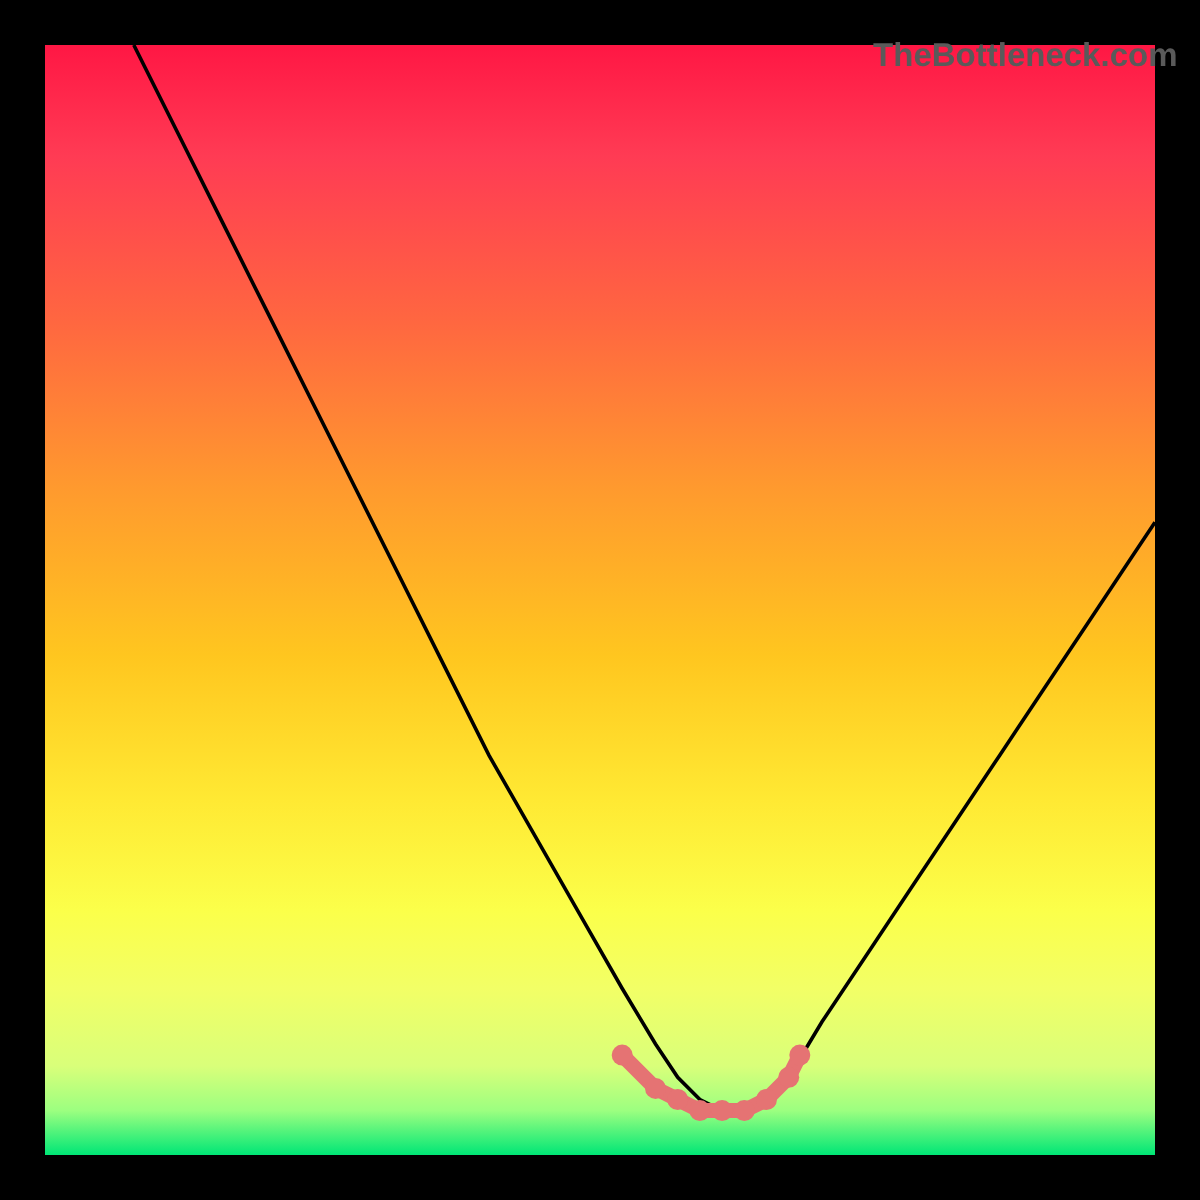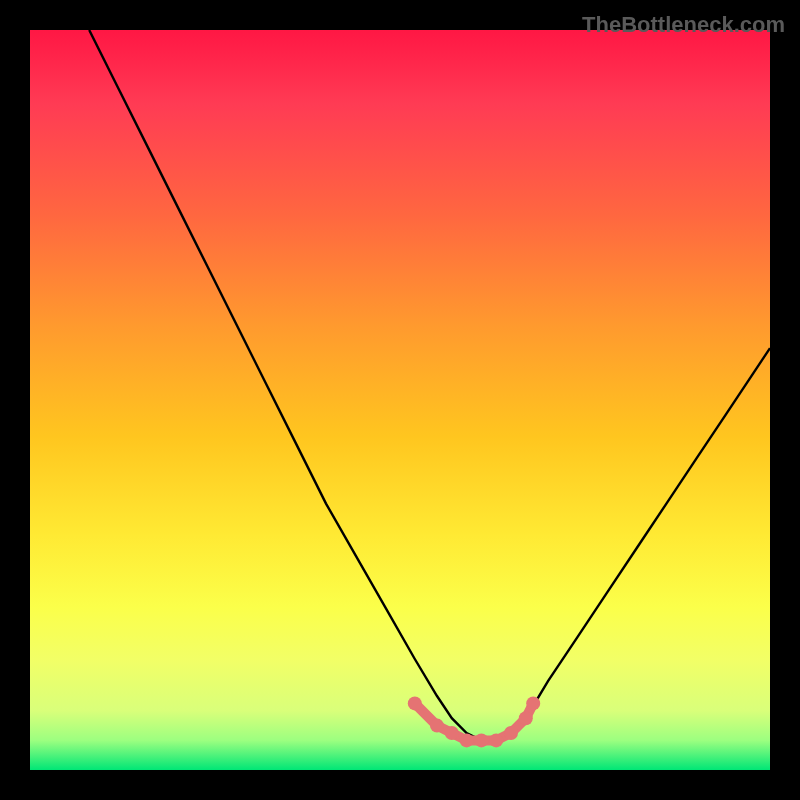--- a/index.html
+++ b/index.html
@@ -6,21 +6,21 @@
     margin: 0;
     padding: 0;
     width: 800px;
     height: 800px;
     background: #000;
     position: relative;
     font-family: Arial, sans-serif;
   }
   .watermark {
     position: absolute;
-    top: 12px;
+    top: 24px;
     right: 15px;
     color: #5a5a5a;
     font-size: 22px;
     font-weight: bold;
     z-index: 10;
   }
   .plot-area {
     position: absolute;
     left: 30px;
     top: 30px;

